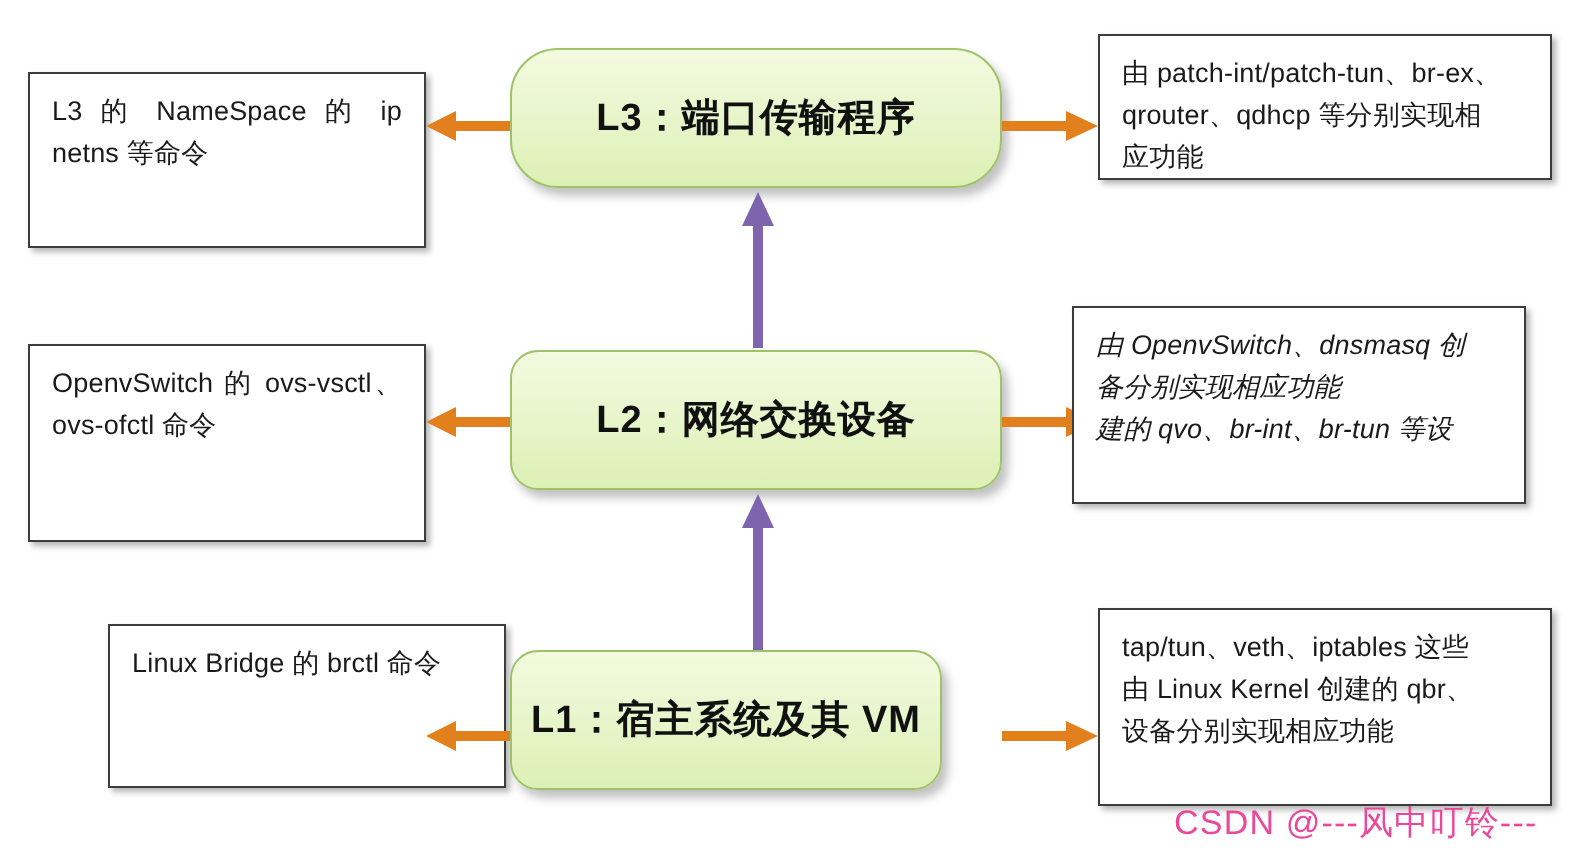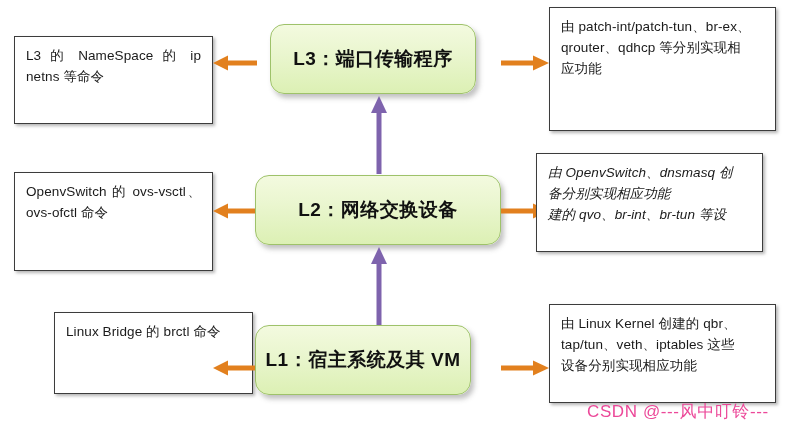--- a/index.html
+++ b/index.html
@@ -87,32 +87,32 @@
     <span>L3 的 NameSpace 的 ip netns 等命令</span>
   </div>
 
   <div class="harrow" style="left:213px; top:52px; width:44px;">
     <svg width="44" height="22" viewBox="0 0 44 22">
       <path d="M44 11 L13 11" stroke="#e2801e" stroke-width="5" fill="none"></path>
       <path d="M0 11 L15 3.5 L15 18.5 Z" fill="#e2801e"></path>
     </svg>
   </div>
 
-  <div class="layer" style="left:270px; top:24px; width:206px; height:70px;">
+  <div class="layer" style="left:255px; top:24px; width:246px; height:70px;border-radius:24px;">
     <span>L3：端口传输程序</span>
   </div>
 
   <div class="harrow" style="left:501px; top:52px; width:48px;">
     <svg width="48" height="22" viewBox="0 0 48 22">
       <path d="M0 11 L33 11" stroke="#e2801e" stroke-width="5" fill="none"></path>
       <path d="M48 11 L32 3.5 L32 18.5 Z" fill="#e2801e"></path>
     </svg>
   </div>
 
-  <div class="note" style="left:549px; top:7px; width:227px; height:124px;">
+  <div class="note" style="left:549px; top:17px; width:227px; height:73px;">
     <span>由 patch-int/patch-tun、br-ex、</span>
     <span>qrouter、qdhcp 等分别实现相</span>
     <span>应功能</span>
   </div>
 
   <div class="varrow" style="left:368px; top:96px; width:22px; height:78px;">
     <svg width="22" height="78" viewBox="0 0 22 78">
       <path d="M11 78 L11 16" stroke="#7e63ad" stroke-width="5" fill="none"></path>
       <path d="M11 0 L3 17 L19 17 Z" fill="#7e63ad"></path>
     </svg>
@@ -169,20 +169,20 @@
   </div>
 
   <div class="harrow" style="left:501px; top:357px; width:48px;">
     <svg width="48" height="22" viewBox="0 0 48 22">
       <path d="M0 11 L33 11" stroke="#e2801e" stroke-width="5" fill="none"></path>
       <path d="M48 11 L32 3.5 L32 18.5 Z" fill="#e2801e"></path>
     </svg>
   </div>
 
   <div class="note" style="left:549px; top:304px; width:227px; height:99px;">
+    <span>tap/tun、veth、iptables 这些</span>
     <span>由 Linux Kernel 创建的 qbr、</span>
-    <span>tap/tun、veth、iptables 这些</span>
     <span>设备分别实现相应功能</span>
   </div>
 
   <div class="watermark" style="left:587px; top:400px;">CSDN @---风中叮铃---</div>
 
 </div>
 
 </body></html>

